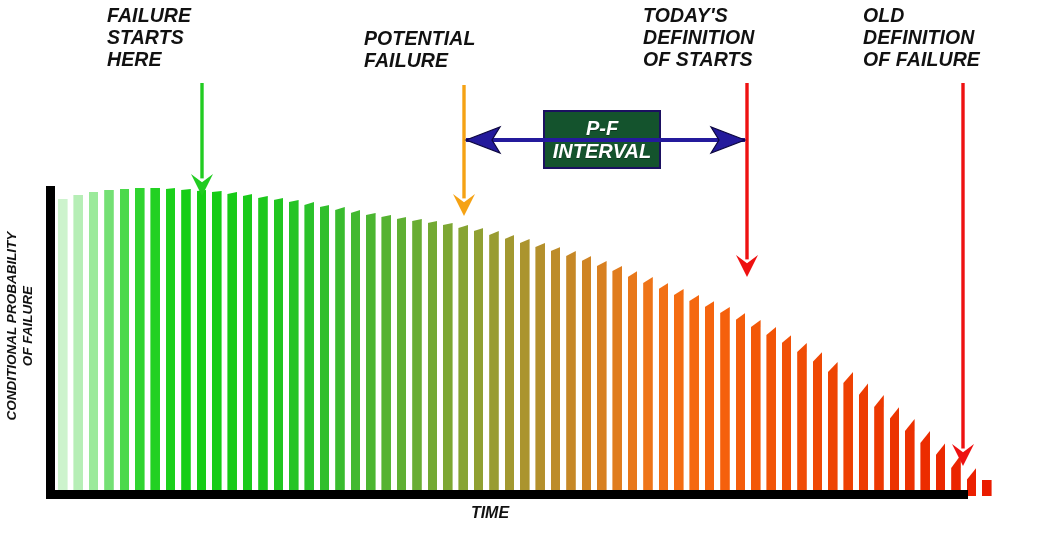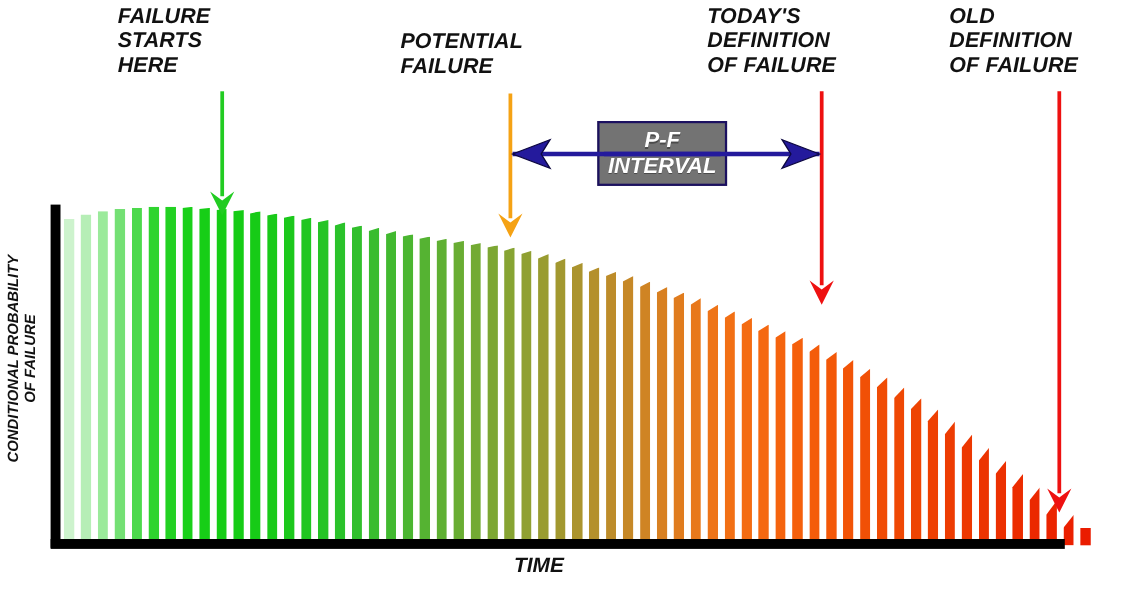--- a/index.html
+++ b/index.html
@@ -15,21 +15,21 @@
     line-height:22px;
     letter-spacing:.1px;
     color:#111111;
     text-align:left;
     white-space:pre-line;
     transform:translateX(-50%);
   }
 
   .pf-box{
     position:absolute;
-    background:#737373;
+    background:#14532d;
     border:2px solid #1b1060;
     color:#ffffff;
     font-weight:bold;
     font-style:italic;
     font-size:20px;
     line-height:23px;
     text-align:center;
     white-space:pre-line;
     display:flex;
     align-items:center;
@@ -47,21 +47,21 @@
     font-size:13.5px;
     line-height:16px;
     color:#111;
     white-space:pre-line;
     text-align:center;
   }
   .xlabel{
     position:absolute;
     font-weight:bold;
     font-style:italic;
-    font-size:19px;
+    font-size:16px;
     color:#111;
     transform:translateX(-50%);
   }
 
   .axis-y{position:absolute;background:#000;}
   .axis-x{position:absolute;background:#000;}
 
   svg.overlay{position:absolute;left:0;top:0;width:1042px;height:540px;
               pointer-events:none;overflow:visible;}
   .bar{position:absolute;}
@@ -142,21 +142,21 @@
 OF FAILURE</div>
   <div class="xlabel" style="left:490px;top:504px;">TIME</div>
 
   <div class="callout" style="left:202px;top:4px;width:190px;">FAILURE
 STARTS
 HERE</div>
   <div class="callout" style="left:464px;top:27px;width:200px;">POTENTIAL
 FAILURE</div>
   <div class="callout" style="left:748px;top:4px;width:210px;">TODAY'S
 DEFINITION
-OF FAILURE</div>
+OF STARTS</div>
   <div class="callout" style="left:963px;top:4px;width:200px;">OLD
 DEFINITION
 OF FAILURE</div>
 
   <div class="pf-box" style="left:543px;top:110px;width:118px;height:59px;">P-F
 INTERVAL</div>
 
   <svg class="overlay" viewBox="0 0 1042 540">
     <g id="arrow-layer">
         <g>

